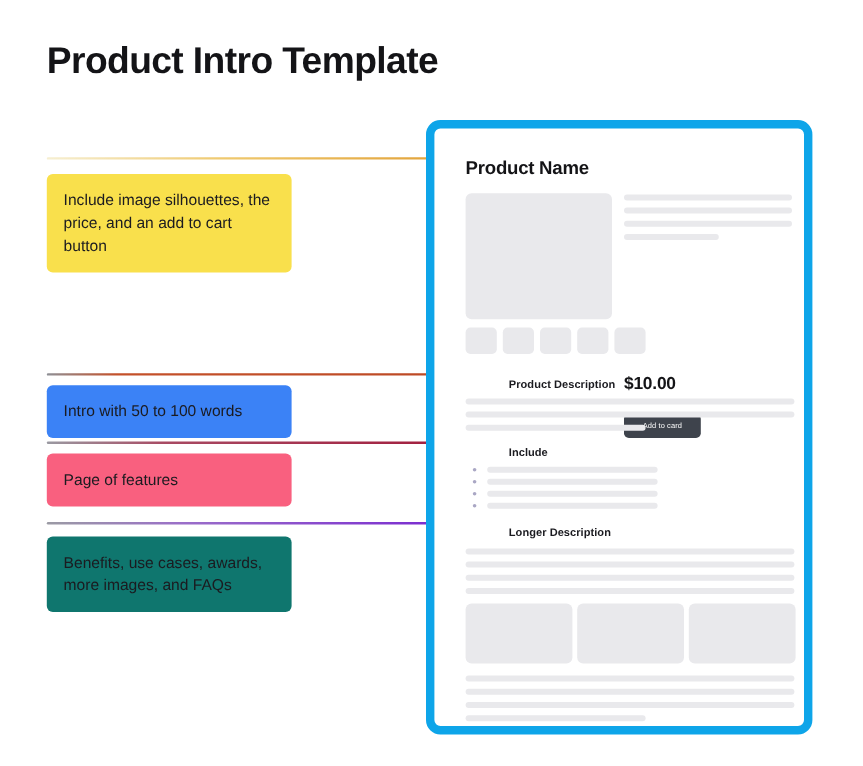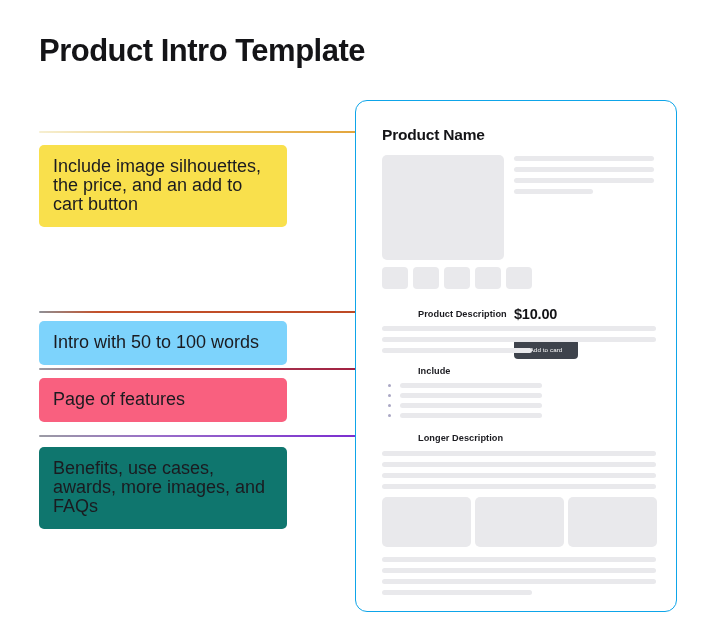--- a/index.html
+++ b/index.html
@@ -39,38 +39,38 @@
     position: absolute;
     width: 8px;
     height: 8px;
     border-radius: 50%;
   }
 
   
   .note {
     position: absolute;
     left: 39px;
-    width: 248px;
+    width: 204px;
     border-radius: 5px;
     padding: 12px 14px 13px 14px;
     box-sizing: border-box;
-    font-size: 18px;
+    font-size: 13px;
     line-height: 19px;
     color: #1b1b20;
   }
 
   
   #product-card {
     position: absolute;
     left: 355px;
     top: 100px;
     width: 322px;
     height: 512px;
     background: #ffffff;
-    border: 1px solid #0ea5e9;
+    border: 7px solid #0ea5e9;
     border-radius: 12px;
     box-sizing: border-box;
   }
 
   #product-name {
     position: absolute;
     left: 26px;
     top: 25px;
     font-size: 15.5px;
     font-weight: 700;
@@ -154,21 +154,21 @@
 <div class="connector" style="top:368px; width:327px; background:linear-gradient(90deg,#9a9aa2 0%,#a84a63 30%,#a21f3f 100%);"></div>
 <div class="connector-dot" style="left:367px; top:365px; background:#a21f3f;"></div>
 
 <div class="connector" style="top:435px; width:327px; background:linear-gradient(90deg,#9b9ba4 0%,#9a6ec9 35%,#7a2bd0 100%);"></div>
 <div class="connector-dot" style="left:367px; top:432px; background:#7a2bd0;"></div>
 
 <div class="note" style="top:145px; background:#f9e04c;">
   <span>Include image silhouettes, the price, and an add to cart button</span>
 </div>
 
-<div class="note" style="top:321px; background:#7dd3fc;">
+<div class="note" style="top:321px; background:#3b82f6;">
   <span>Intro with 50 to 100 words</span>
 </div>
 
 <div class="note" style="top:378px; background:#f9607f;">
   <span>Page of features</span>
 </div>
 
 <div class="note" style="top:447px; background:#0f766e;">
   <span>Benefits, use cases, awards, more images, and FAQs</span>
 </div>

